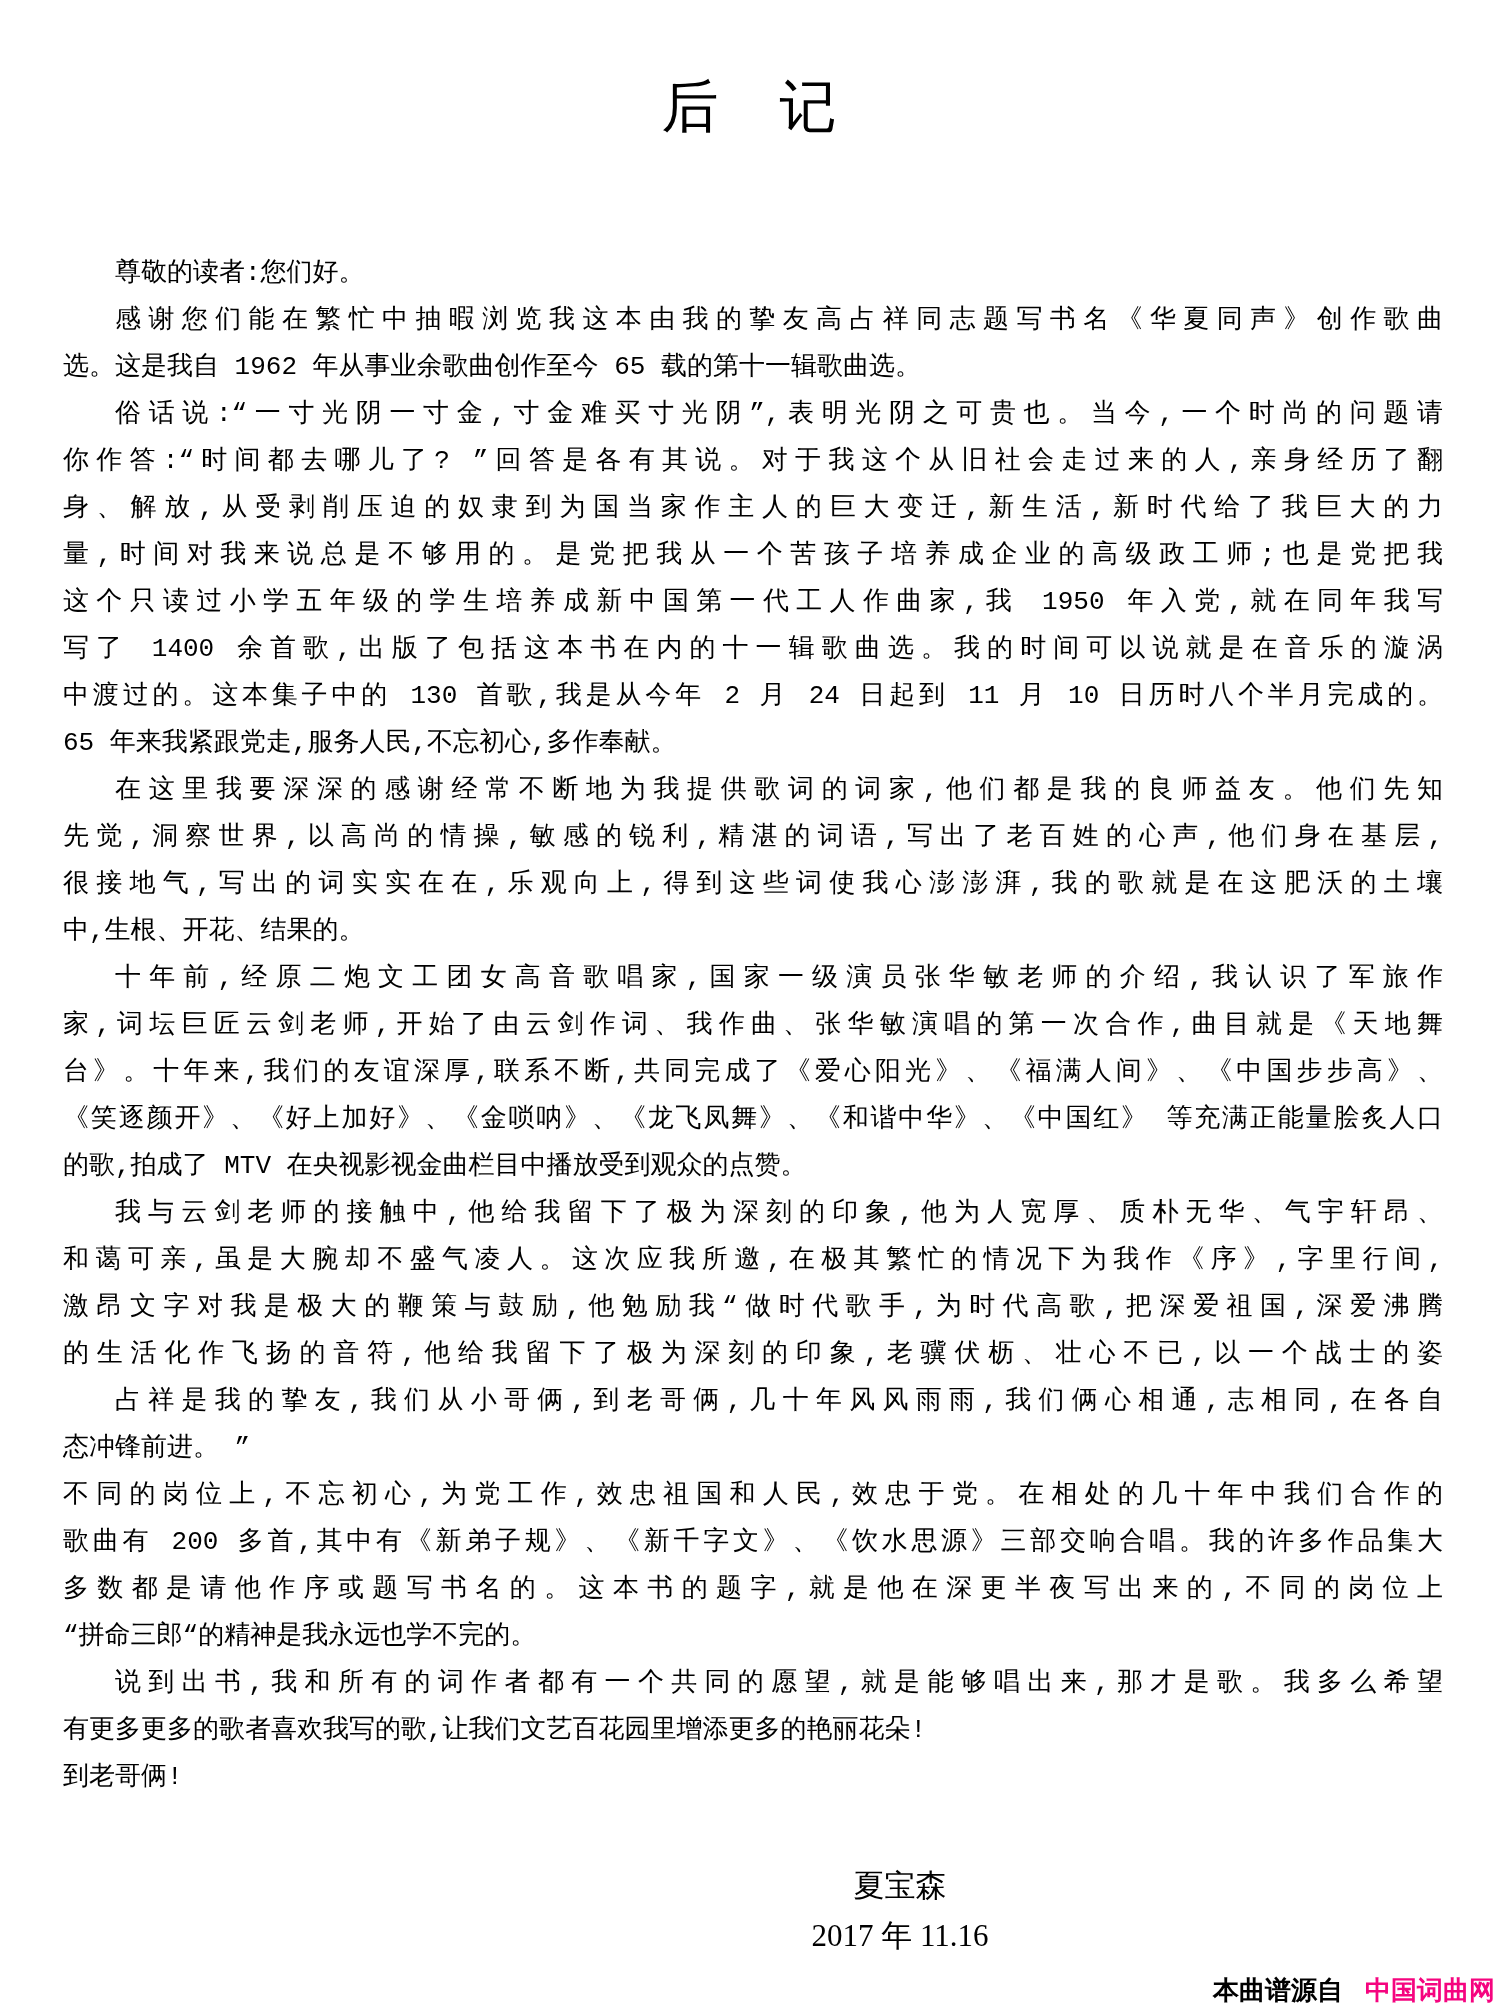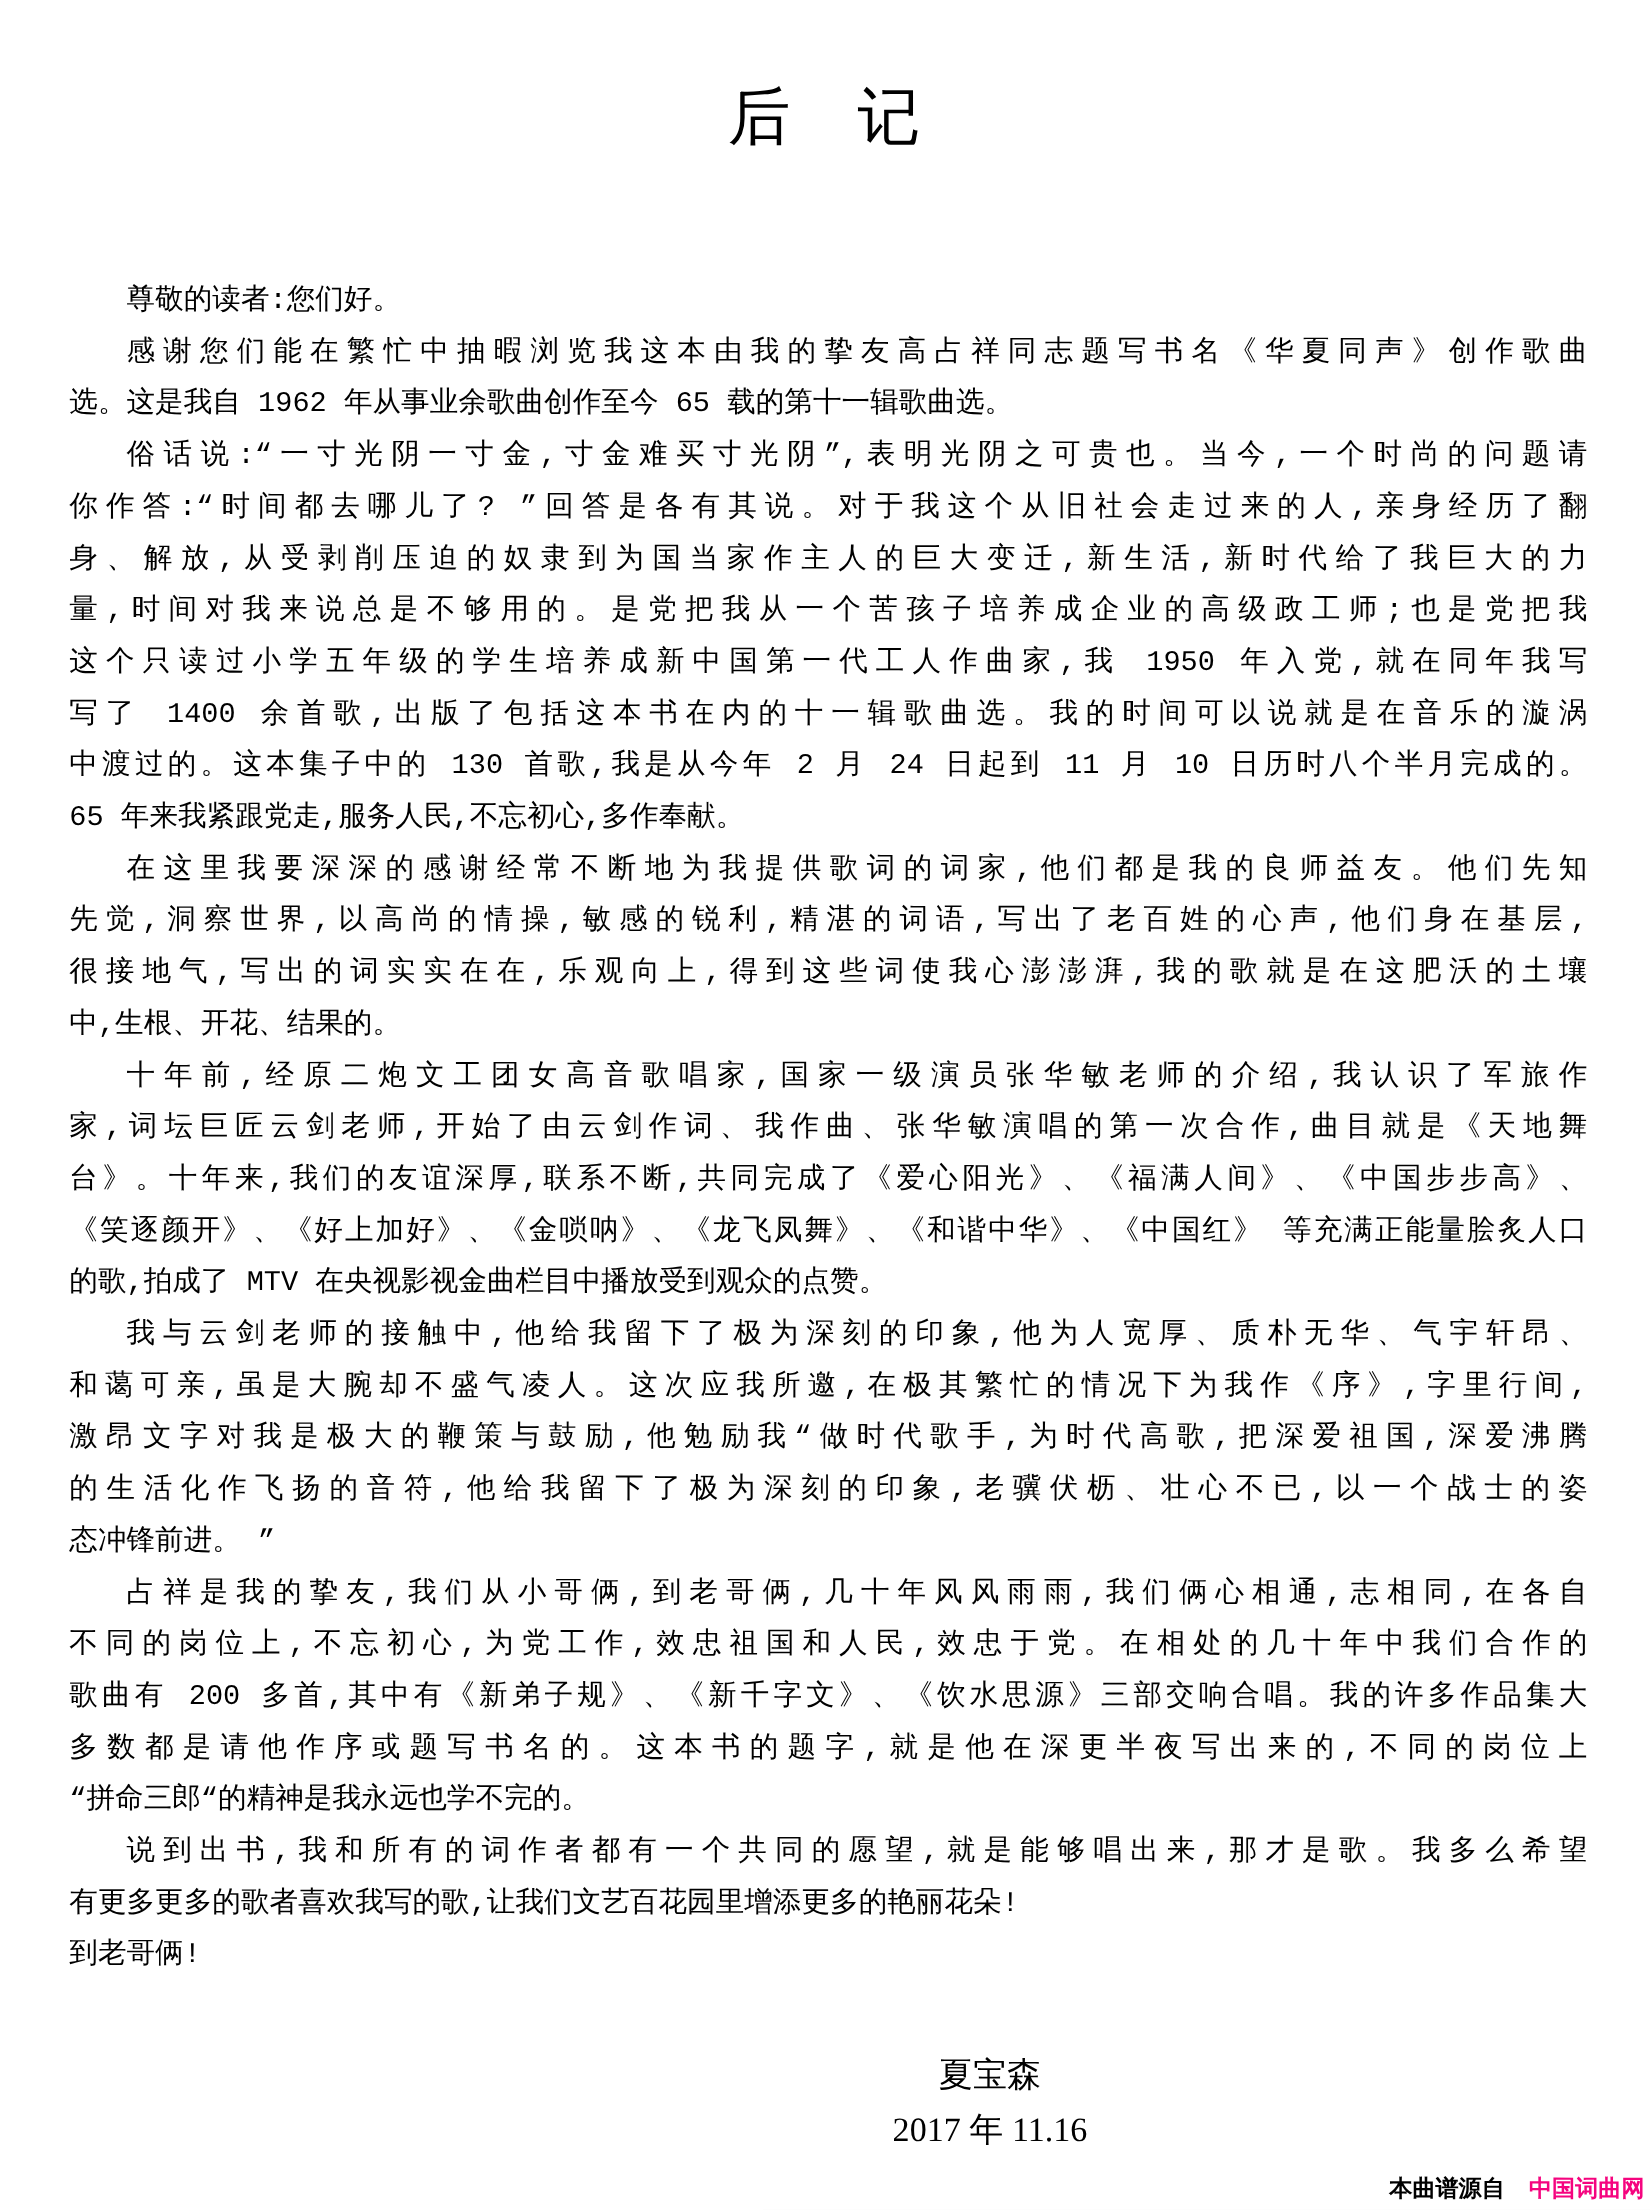--- a/index.html
+++ b/index.html
@@ -54,21 +54,21 @@
   }
   .signature-date{
     line-height:47px;
     margin-top:3px;
   }
   .footer{
     position:absolute;
     right:5px;bottom:8px;
     font-family:"Liberation Sans","DejaVu Sans",sans-serif;
     font-weight:bold;
-    font-size:21px;
+    font-size:26px;
     line-height:22px;
     white-space:nowrap;
   }
   .footer .site{
     margin-left:22px;
     text-decoration:none;
   }
 </style>
 </head>
 <body>
@@ -95,22 +95,22 @@
       <div class="line end">中,生根、开花、结果的。</div>
       <div class="line indent">十年前,经原二炮文工团女高音歌唱家,国家一级演员张华敏老师的介绍,我认识了军旅作</div>
       <div class="line">家,词坛巨匠云剑老师,开始了由云剑作词、我作曲、张华敏演唱的第一次合作,曲目就是《天地舞</div>
       <div class="line">台》。十年来,我们的友谊深厚,联系不断,共同完成了《爱心阳光》、《福满人间》、《中国步步高》、</div>
       <div class="line">《笑逐颜开》、《好上加好》、《金唢呐》、《龙飞凤舞》、《和谐中华》、《中国红》 等充满正能量脍炙人口</div>
       <div class="line end">的歌,拍成了 MTV 在央视影视金曲栏目中播放受到观众的点赞。</div>
       <div class="line indent">我与云剑老师的接触中,他给我留下了极为深刻的印象,他为人宽厚、质朴无华、气宇轩昂、</div>
       <div class="line">和蔼可亲,虽是大腕却不盛气凌人。这次应我所邀,在极其繁忙的情况下为我作《序》,字里行间,</div>
       <div class="line">激昂文字对我是极大的鞭策与鼓励,他勉励我“做时代歌手,为时代高歌,把深爱祖国,深爱沸腾</div>
       <div class="line">的生活化作飞扬的音符,他给我留下了极为深刻的印象,老骥伏枥、壮心不已,以一个战士的姿</div>
+      <div class="line indent">占祥是我的挚友,我们从小哥俩,到老哥俩,几十年风风雨雨,我们俩心相通,志相同,在各自</div>
       <div class="line end">态冲锋前进。 ”</div>
-      <div class="line indent">占祥是我的挚友,我们从小哥俩,到老哥俩,几十年风风雨雨,我们俩心相通,志相同,在各自</div>
       <div class="line">不同的岗位上,不忘初心,为党工作,效忠祖国和人民,效忠于党。在相处的几十年中我们合作的</div>
       <div class="line">歌曲有 200 多首,其中有《新弟子规》、《新千字文》、《饮水思源》三部交响合唱。我的许多作品集大</div>
       <div class="line">多数都是请他作序或题写书名的。这本书的题字,就是他在深更半夜写出来的,不同的岗位上</div>
       <div class="line end">“拼命三郎“的精神是我永远也学不完的。</div>
       <div class="line indent">说到出书,我和所有的词作者都有一个共同的愿望,就是能够唱出来,那才是歌。我多么希望</div>
       <div class="line end">有更多更多的歌者喜欢我写的歌,让我们文艺百花园里增添更多的艳丽花朵!</div>
       <div class="line end">到老哥俩!</div>
     </div>
 
   <div class="signature-block">

